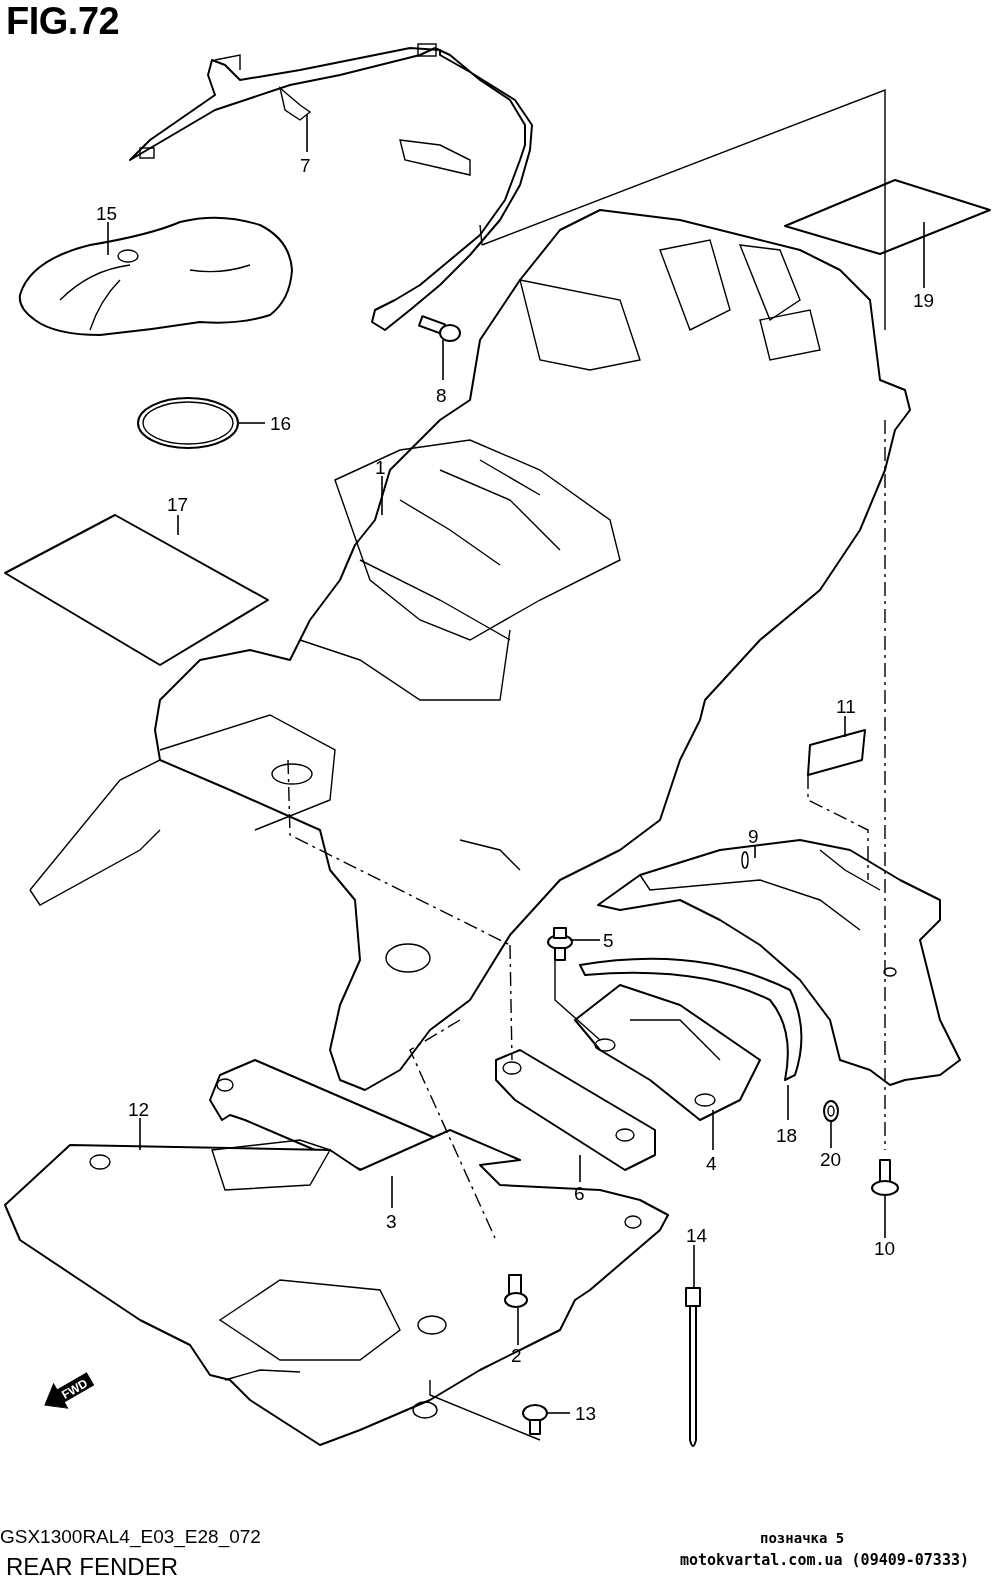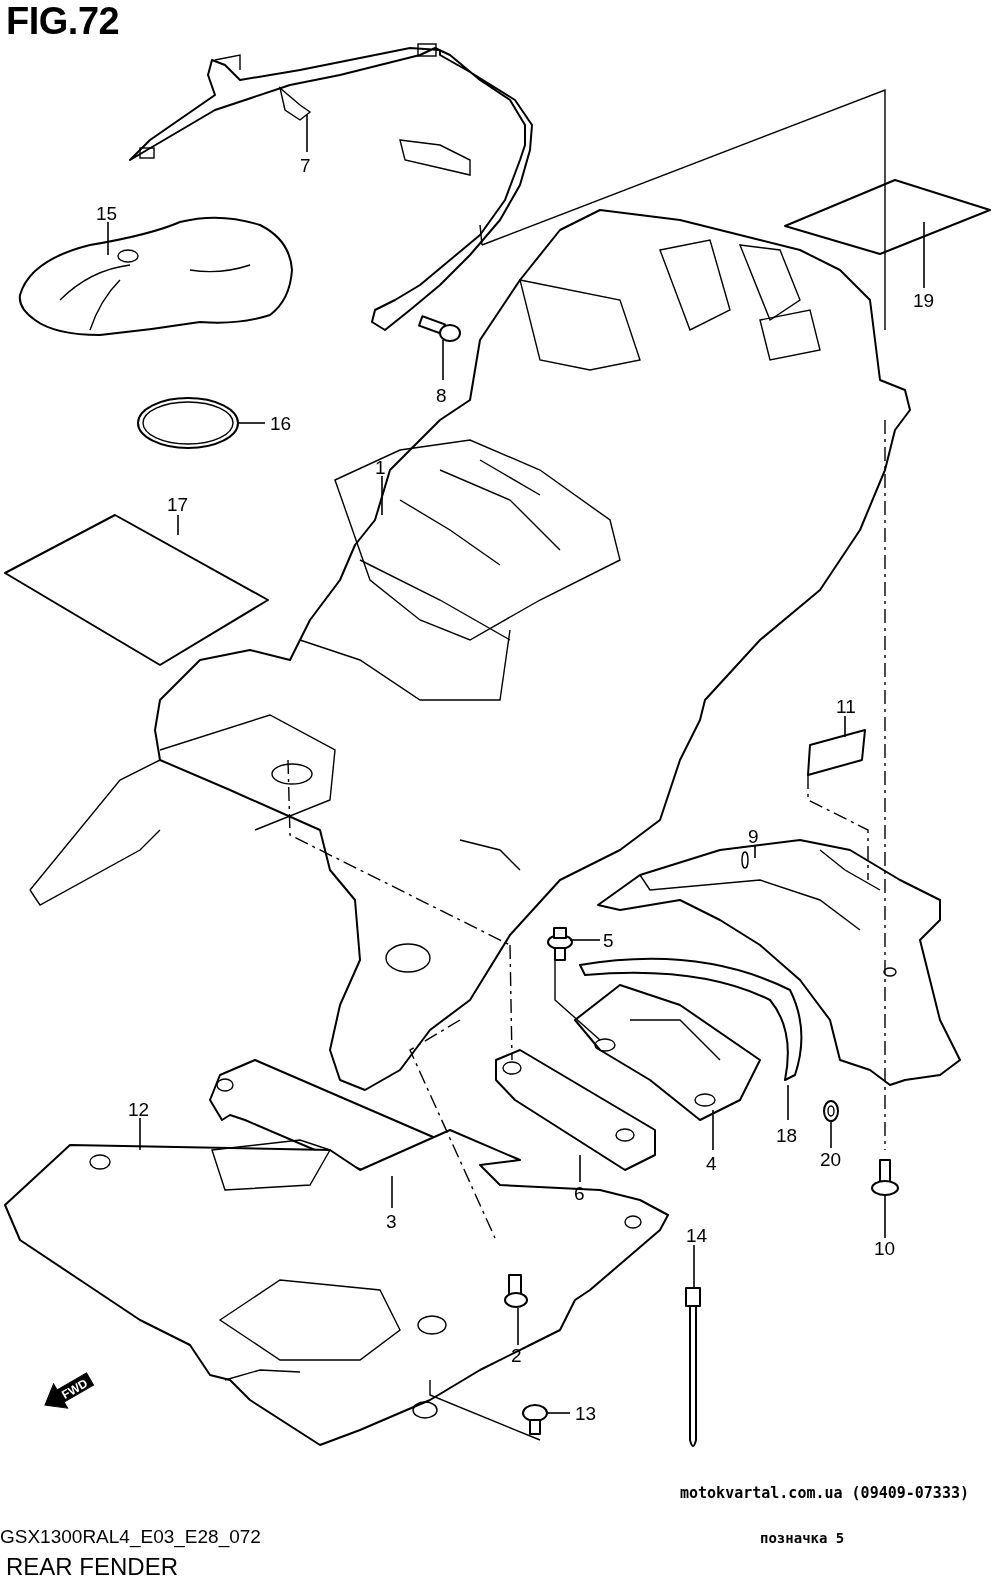--- a/index.html
+++ b/index.html
@@ -7,21 +7,21 @@
   #fig-title { position: absolute; left: 6px; top: 0px; font-size: 38px; font-weight: bold; letter-spacing: -0.5px; font-family: "Liberation Sans", sans-serif; }
   svg#diagram { position: absolute; left: 0; top: 0; }
   .callout { font-family: "Liberation Sans", sans-serif; font-size: 19px; fill: #000; }
   .ln { stroke: #000; stroke-width: 1.6; fill: none; }
   .part { stroke: #000; stroke-width: 2; fill: #fff; stroke-linejoin: round; }
   .thin { stroke: #000; stroke-width: 1.4; fill: none; }
   .dash { stroke: #000; stroke-width: 1.4; fill: none; stroke-dasharray: 14 5 3 5; }
   #footer-code { position: absolute; left: 0; top: 1526px; font-size: 19px; font-family: "Liberation Sans", sans-serif; }
   #footer-name { position: absolute; left: 6px; top: 1553px; font-size: 24px; font-family: "Liberation Sans", sans-serif; }
   #wm-label { position: absolute; left: 760px; top: 1530px; font-size: 14px; font-weight: bold; font-family: "DejaVu Sans Mono", monospace; }
-  #wm-site { position: absolute; left: 680px; top: 1484px; font-size: 15px; font-weight: bold; font-family: "DejaVu Sans Mono", monospace; }
+  #wm-site { position: absolute; left: 680px; top: 1551px; font-size: 15px; font-weight: bold; font-family: "DejaVu Sans Mono", monospace; }
 </style>
 </head>
 <body>
 
 <div id="fig-title">FIG.72</div>
 
 <svg id="diagram" width="1000" height="1582" viewBox="0 0 1000 1582">
 
   <g>
     <path class="part" d="M130,160 L215,110 L290,85 L340,75 L400,60 L420,55 L435,48 L450,55 L480,80 L510,100 L525,125 L525,145 L520,160 L505,200 L480,235 L450,260 L420,285 L395,300 L375,310 L372,322 L385,330 L410,310 L440,285 L470,255 L500,220 L520,185 L530,150 L532,125 L515,100 L470,72 L440,55 L440,50 L410,48 L350,60 L300,70 L240,80 L225,65 L212,60 L208,75 L215,95 L150,140 Z"></path>

